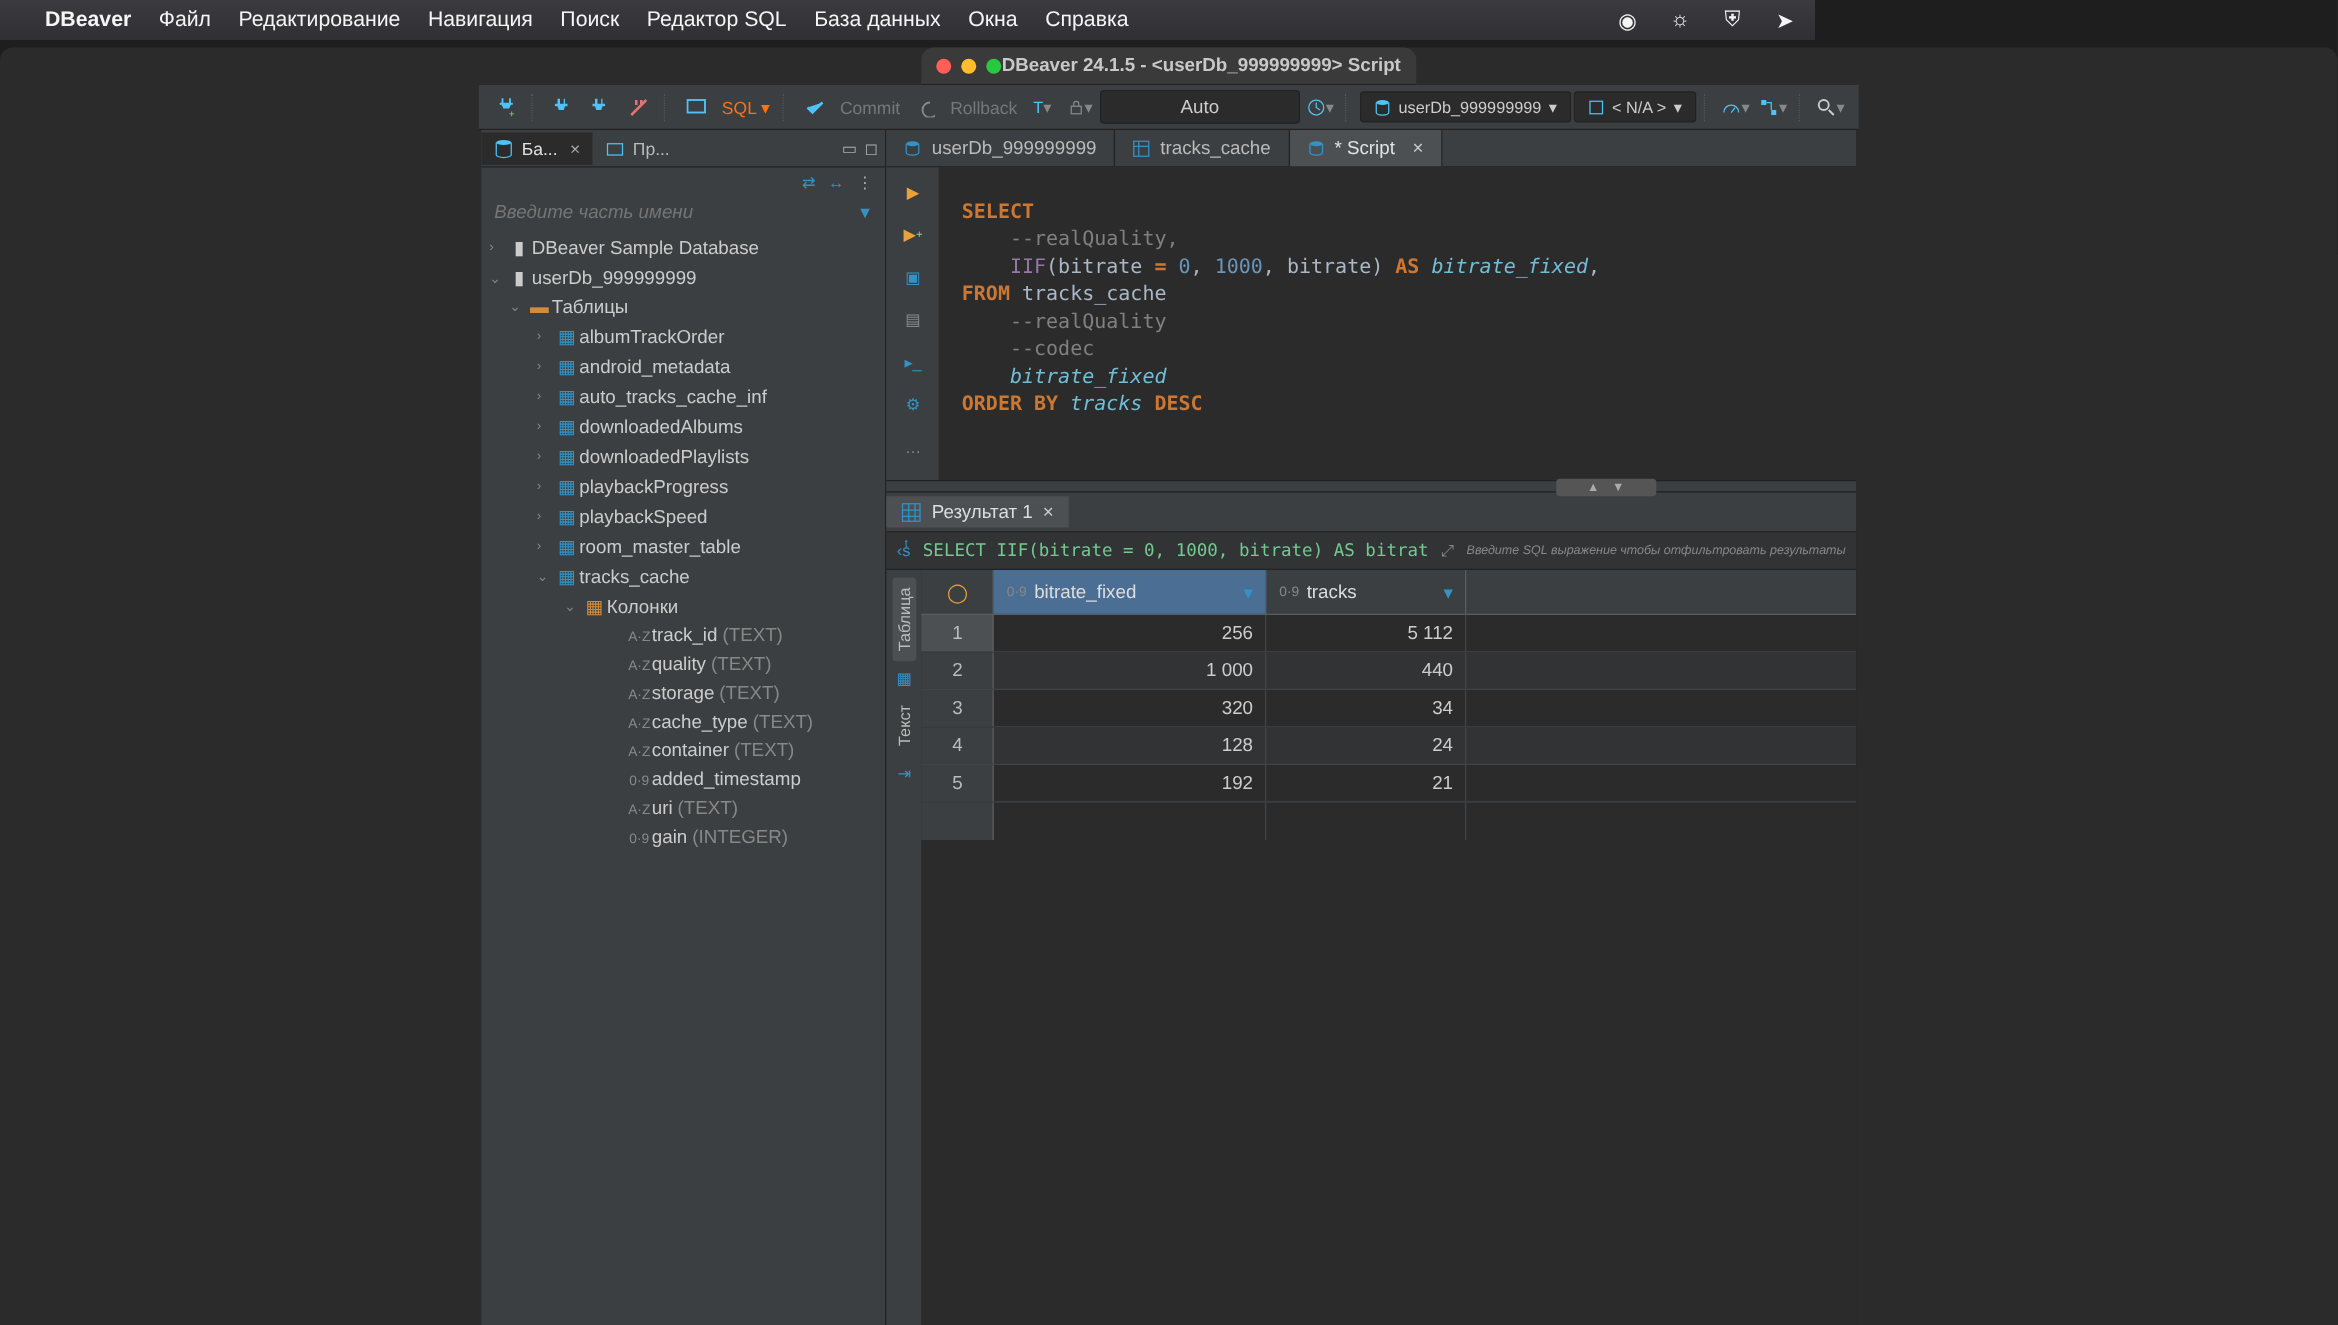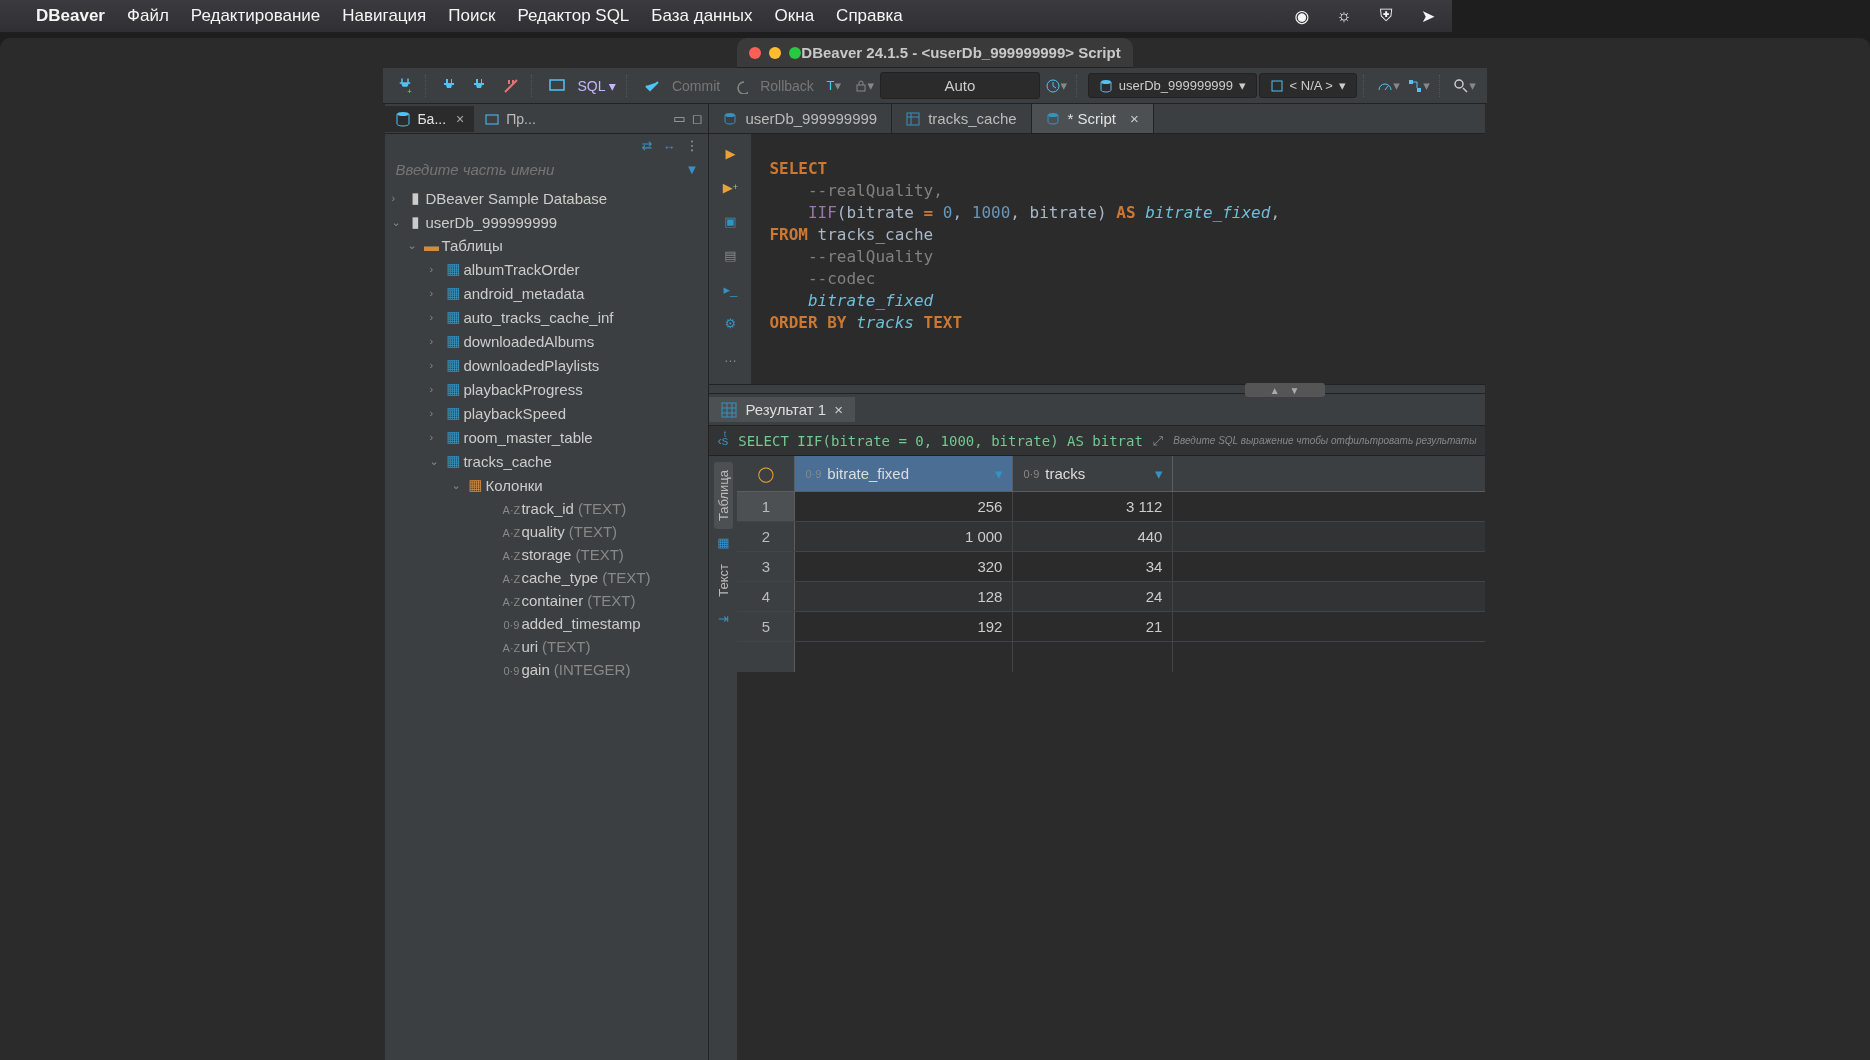--- a/index.html
+++ b/index.html
@@ -21,21 +21,21 @@
 .dot-min { background: #ffbd2e; }
 .dot-max { background: #28c840; }
 .titlebar .title { flex: 1; text-align: center; color: #c8c8c8; font-size: 15px; font-weight: 600; }
 
 
 .toolbar { height: 36px; background: #3c3f41; display: flex; align-items: center; padding: 0 8px; gap: 2px; border-bottom: 1px solid #222; }
 .toolbar .tb-btn { width: 28px; height: 28px; display: flex; align-items: center; justify-content: center; color: #888; border-radius: 3px; }
 .toolbar .tb-sep { width: 6px; height: 22px; border-left: 1px dotted #555; margin: 0 4px; }
 .toolbar .tb-select { background: #2b2b2b; color: #ccc; padding: 4px 10px; border: 1px solid #222; border-radius: 3px; display: flex; align-items: center; gap: 6px; font-size: 13px; }
 .toolbar .tb-select.big { min-width: 160px; justify-content: center; font-size: 15px; }
-.toolbar .tb-label { color: #c4b5fd; padding: 0 4px; font-size: 14px; }
+.toolbar .tb-label { color: #f97316; padding: 0 4px; font-size: 14px; }
 .plug-green { color: #4fc3f7; }
 
 
 .main { display: flex; flex: 1; overflow: hidden; }
 .sidebar { width: 324px; background: #3c3f41; border-right: 1px solid #222; display: flex; flex-direction: column; }
 .sidebar-tabs { height: 30px; display: flex; align-items: center; background: #3c3f41; border-bottom: 1px solid #222; padding-right: 6px; }
 .sidebar-tab { padding: 5px 10px; display: flex; align-items: center; gap: 6px; font-size: 14px; color: #bbb; }
 .sidebar-tab.active { background: #2b2b2b; color: #e2e2e2; }
 .sidebar-tab .x { color: #aaa; margin-left: 4px; font-size: 14px; }
 .sidebar-mini { display: flex; justify-content: flex-end; padding: 4px 10px; gap: 10px; align-items: center; }
@@ -406,21 +406,21 @@
           <div class="g-ico" style="color:#888">…</div>
         </div>
         <div class="sql-lines" id="sql-lines">
             <div class="ln"><span class="kw">SELECT</span></div>
             <div class="ln"><span class="cm">    --realQuality,</span></div>
             <div class="ln"><span class="txt">    </span><span class="fn">IIF</span><span class="txt">(bitrate </span><span class="op">=</span><span class="txt"> </span><span class="num">0</span><span class="txt">, </span><span class="num">1000</span><span class="txt">, bitrate) </span><span class="kw">AS</span><span class="txt"> </span><span class="ident">bitrate_fixed</span><span class="txt">,</span></div>
             <div class="ln"><span class="kw">FROM</span><span class="txt"> </span><span class="txt">tracks_cache</span></div>
             <div class="ln"><span class="cm">    --realQuality</span></div>
             <div class="ln"><span class="cm">    --codec</span></div>
             <div class="ln"><span class="txt">    </span><span class="ident">bitrate_fixed</span></div>
-            <div class="ln"><span class="kw">ORDER BY</span><span class="txt"> </span><span class="ident">tracks</span><span class="txt"> </span><span class="kw">TEXT</span></div>
+            <div class="ln"><span class="kw">ORDER BY</span><span class="txt"> </span><span class="ident">tracks</span><span class="txt"> </span><span class="kw">DESC</span></div>
           </div>
       </div>
 
       <div class="splitter">
         <div class="knob">
             <span>▲</span>
             <span>▼</span>
           </div>
       </div>
 
@@ -461,21 +461,21 @@
               <div class="gh-col col-w2">
                   <span class="dtype">0·9</span>
                   <span class="coln">tracks</span>
                   <span class="sort">▾</span>
                 </div>
             </div>
             <div id="grid-rows">
                 <div class="grid-row sel">
                   <div class="gr-head">1</div>
                   <div class="gr-cell col-w1">256</div>
-                  <div class="gr-cell col-w2">3 112</div>
+                  <div class="gr-cell col-w2">5 112</div>
                 </div>
                 <div class="grid-row alt">
                   <div class="gr-head">2</div>
                   <div class="gr-cell col-w1">1 000</div>
                   <div class="gr-cell col-w2">440</div>
                 </div>
                 <div class="grid-row">
                   <div class="gr-head">3</div>
                   <div class="gr-cell col-w1">320</div>
                   <div class="gr-cell col-w2">34</div>

